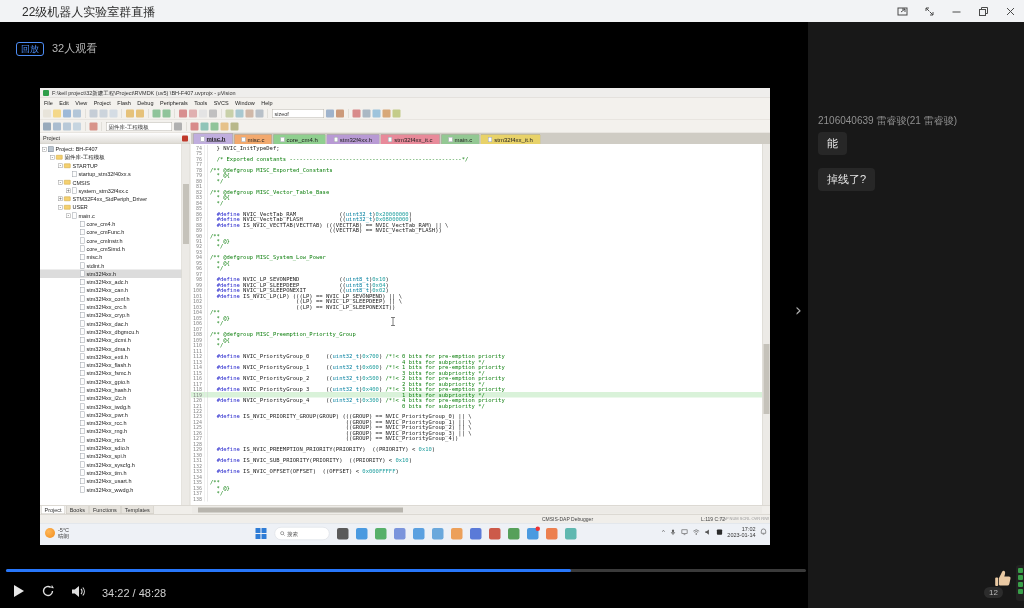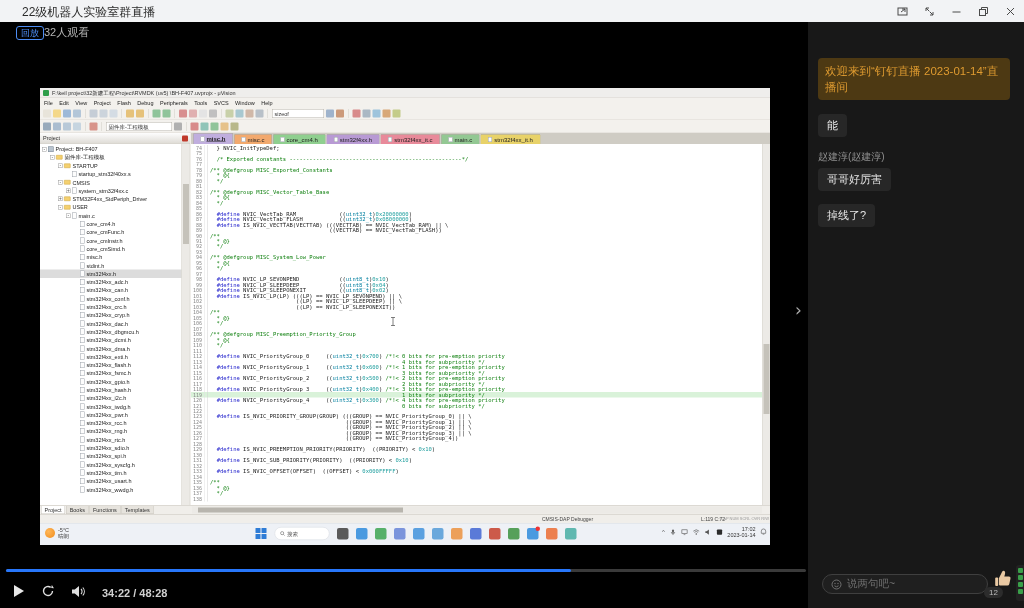--- a/index.html
+++ b/index.html
@@ -10,21 +10,21 @@
   .titlebar { position:absolute; left:0; top:0; width:1024px; height:22px; background:#f2f3f5; }
   .wtitle { position:absolute; left:22px; top:4px; font-size:12px; color:#2b2b2b; }
   .wctrl { position:absolute; right:8px; top:0; height:22px; display:flex; align-items:center; gap:16px; }
   .wctrl svg { display:block; }
 
   
   .stage { position:absolute; left:0; top:22px; width:1024px; height:586px; background:#000; }
 
   
   .player { position:absolute; left:0; top:0; width:808px; height:586px; background:#000; }
-  .statusrow { position:absolute; left:16px; top:3px; display:flex; align-items:center; }
+  .statusrow { position:absolute; left:16px; top:19px; display:flex; align-items:center; gap:8px; }
   .badge { border:1px solid #4d8df5; color:#4d8df5; font-size:9px; padding:0px 4px; border-radius:3px; line-height:12px; }
   .viewers { color:#b5b5b5; font-size:11px; }
 
   
   .frame { position:absolute; left:40px; top:66px; width:730px; height:457px; background:#fff; overflow:hidden; }
   .screen { position:absolute; left:0; top:0; width:1460px; height:914px; transform:scale(0.5); transform-origin:0 0; }
 
   
   .keil { position:absolute; left:0; top:0; width:1460px; height:870px; background:#f0eeea; }
   .k-title { position:absolute; left:0; top:0; width:1460px; height:20px; background:#efeeec; border-bottom:1px solid #d8d5cf; }
@@ -97,21 +97,21 @@
   .tb-app { width:23px; height:23px; border-radius:4px; position:relative; }
   .tb-app .dot { position:absolute; right:-3px; top:-3px; width:9px; height:9px; background:#e33; border-radius:50%; }
   .tb-tray { position:absolute; right:6px; top:5px; display:flex; align-items:center; gap:9px; }
   .tb-tri { font-size:12px; color:#555; }
   .tb-time { font-size:11px; color:#333; text-align:right; line-height:12px; }
 
   
   .progress { position:absolute; left:6px; top:547px; width:800px; height:3px; background:#3a3a3a; border-radius:2px; }
   .progress .fill { position:absolute; left:0; top:0; height:3px; width:565px; background:#2776fa; border-radius:2px; }
   .ctrls { position:absolute; left:0; top:556px; width:808px; height:30px; }
-  .c-left { position:absolute; left:12px; top:0; height:30px; display:flex; align-items:center; gap:16px;font-weight:bold; }
+  .c-left { position:absolute; left:12px; top:0; height:30px; display:flex; align-items:center; gap:16px; }
   .c-right { position:absolute; right:14px; top:0; height:30px; display:flex; align-items:center; gap:18px; }
   .c-time { color:#d0d0d0; font-size:11px; }
   .c-speed { color:#e0e0e0; font-size:12px; }
   .c-more { color:#e0e0e0; font-size:13px; letter-spacing:1px; }
   .chev { position:absolute; left:795px; top:278px; color:#aaa; font-size:17px; font-family:"DejaVu Sans",sans-serif; }
 
   
   .sidebar { position:absolute; left:808px; top:0; width:216px; height:586px; background:#181818; }
   .sb-tabs { position:absolute; left:0; top:8px; width:216px; height:24px; }
   .sb-tab { position:absolute; top:3px; font-size:12px; }
@@ -685,36 +685,25 @@
                 <path d="M1 4.5 v4 h2.8 L8 12 V1 L3.8 4.5 Z" fill="#e0e0e0"></path>
                 <path d="M10 4 a3.5 3.5 0 0 1 0 5 M11.8 2.5 a6 6 0 0 1 0 8" stroke="#e0e0e0" stroke-width="1.1" fill="none"></path>
               </svg></span>
           <span class="c-time">34:22 / 48:28</span>
         </div>
       </div>
       <div class="chev">›</div>
     </div>
 
     <div class="sidebar">
-      <div class="banner">欢迎来到“钉钉直播 2023-01-14”直播间</div>
       <div class="msgs" id="msgs">
-          <div class="msg"><div class="b">能</div></div>
-          <div class="msg"><div class="u">赵建淳(赵建淳)</div><div class="b">哥哥好厉害</div></div>
+          <div class="msg"><div class="u">2106040639 雷睿骏(21 雷睿骏)</div><div class="b">能</div></div>
           <div class="msg"><div class="b">掉线了?</div></div>
         </div>
       <div class="inputrow">
-        <div class="pill">
-          <svg width="11" height="11" viewBox="0 0 11 11">
-              <circle cx="5.5" cy="5.5" r="4.5" fill="none" stroke="#6f6f6f"></circle>
-              <circle cx="4" cy="4.5" r="0.7" fill="#6f6f6f"></circle>
-              <circle cx="7" cy="4.5" r="0.7" fill="#6f6f6f"></circle>
-              <path d="M3.5 6.8 a2.5 1.8 0 0 0 4 0" stroke="#6f6f6f" fill="none"></path>
-            </svg>
-          <span class="ph">说两句吧~</span>
-        </div>
         <div class="like">
           <svg width="22" height="22" viewBox="0 0 22 22">
               <path d="M7 10 L10 4 q1-2 2.5-1 q1 1 0.5 3 l-0.7 2.5 h4.6 q2 0 1.6 2 l-1.2 5.5 q-0.3 1.5 -2 1.5 H8 q-1 0-1-1 Z" fill="#e9c9a3"></path>
               <rect x="3.2" y="9.5" width="3" height="8.5" rx="1" fill="#e9c9a3"></rect>
             </svg>
         </div>
         <div class="like-badge">12</div>
         <div class="reactions">
             <i></i>
             <i></i>

